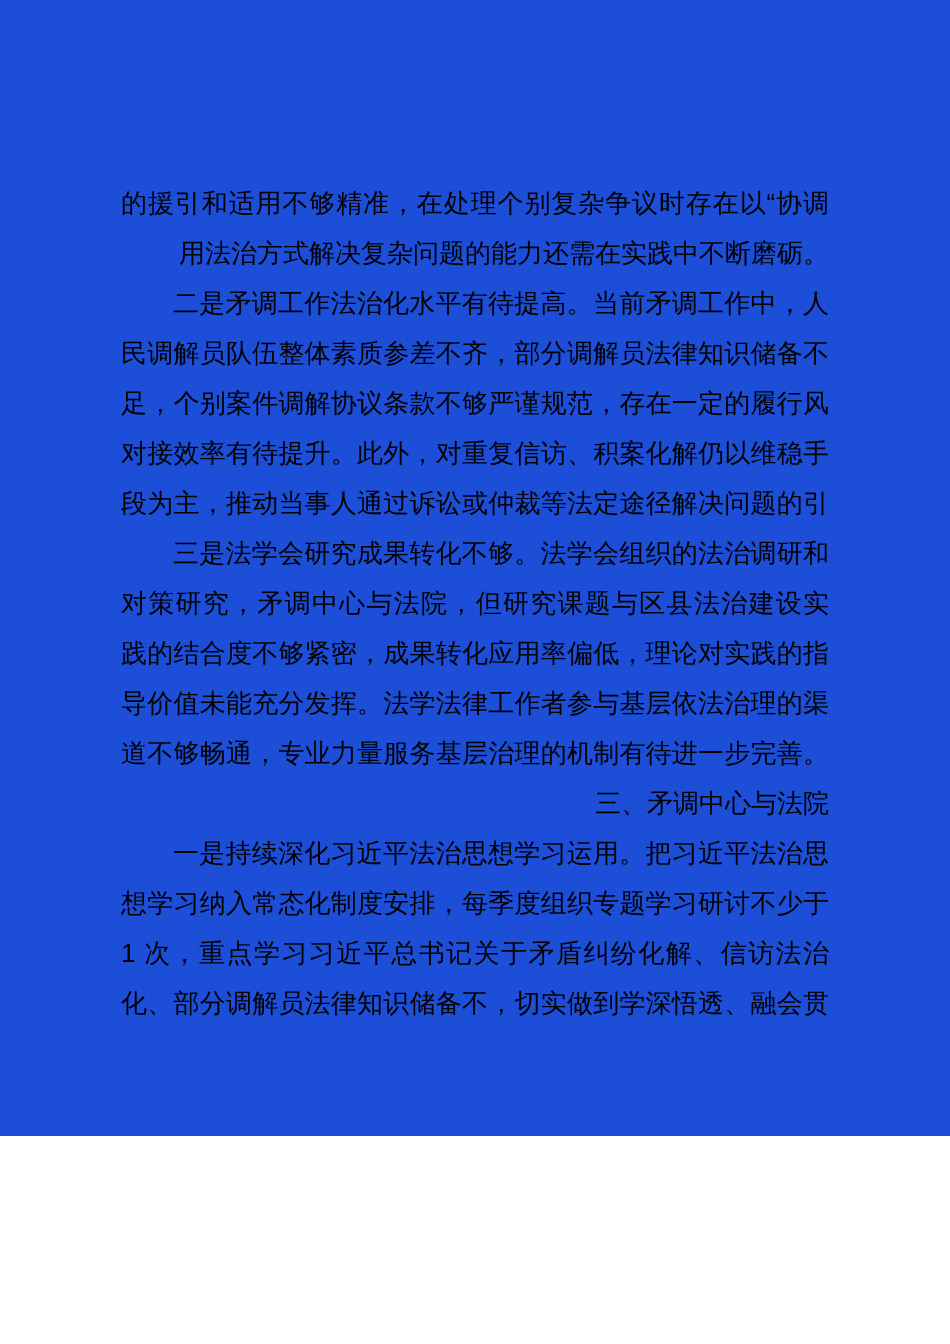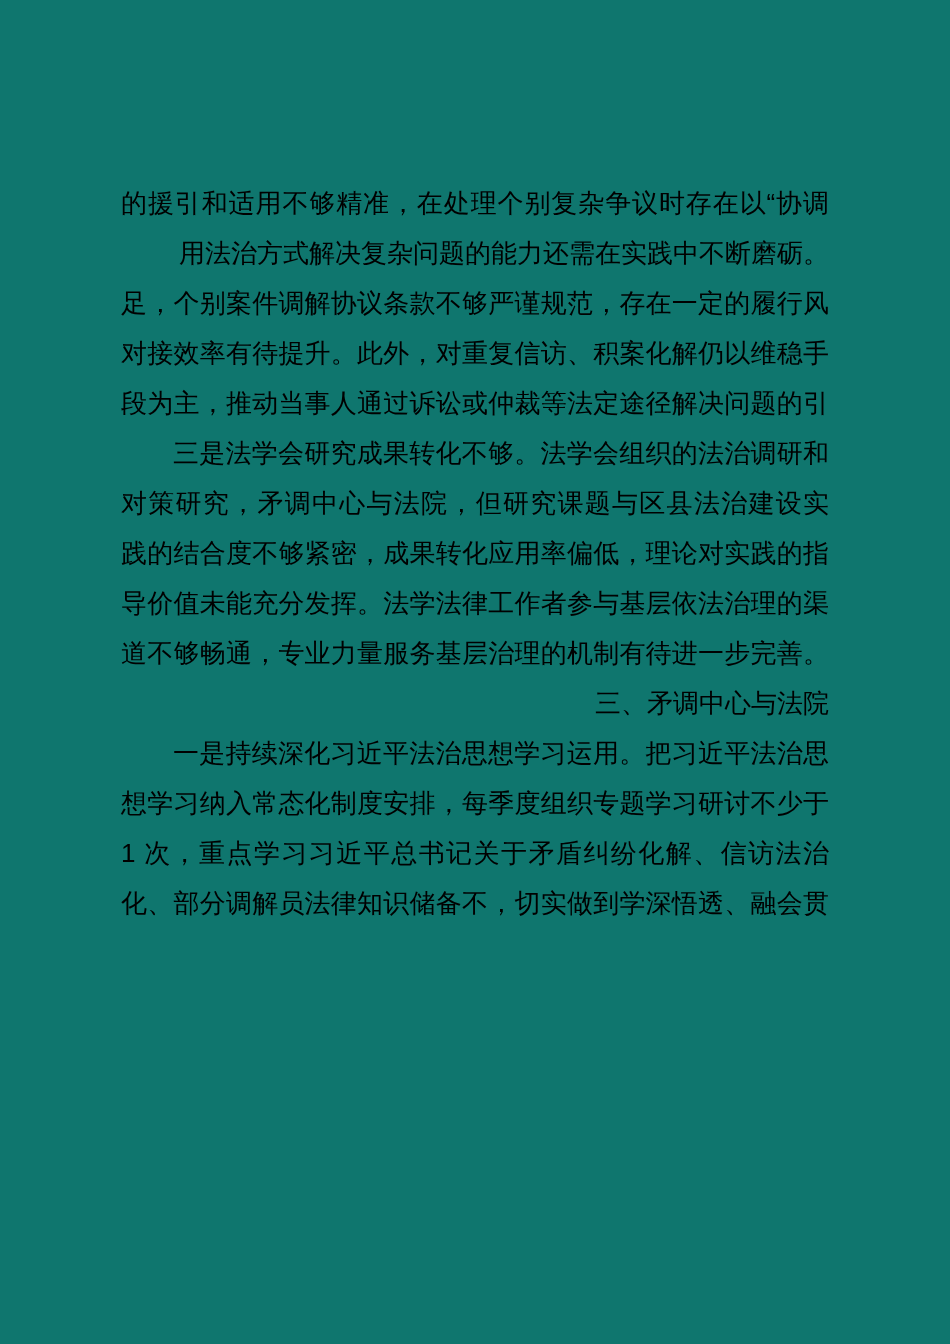--- a/index.html
+++ b/index.html
@@ -3,22 +3,22 @@
 <meta charset="utf-8">
 <style>
   html, body {
     margin: 0;
     padding: 0;
     background: #ffffff;
   }
   .page {
     position: relative;
     width: 950px;
-    height: 1344px;
-    background: #0f766e;
+    height: 1136px;
+    background: #1d4ed8;
     overflow: hidden;
     font-family: "Liberation Sans", "DejaVu Sans", sans-serif;
     color: #000000;
   }
   .content {
     position: absolute;
     top: 178px;
     left: 121px;
     width: 708px;
   }
@@ -41,20 +41,22 @@
     padding-left: 52px;
   }
 </style>
 </head>
 <body>
 
 <div class="page">
   <div class="content">
     <div class="line j">的援引和适用不够精准，在处理个别复杂争议时存在以“协调</div>
     <div class="line">用法治方式解决复杂问题的能力还需在实践中不断磨砺。</div>
+    <div class="line j ind">二是矛调工作法治化水平有待提高。当前矛调工作中，人</div>
+    <div class="line j">民调解员队伍整体素质参差不齐，部分调解员法律知识储备不</div>
     <div class="line j">足，个别案件调解协议条款不够严谨规范，存在一定的履行风</div>
     <div class="line j">对接效率有待提升。此外，对重复信访、积案化解仍以维稳手</div>
     <div class="line j">段为主，推动当事人通过诉讼或仲裁等法定途径解决问题的引</div>
     <div class="line j ind">三是法学会研究成果转化不够。法学会组织的法治调研和</div>
     <div class="line j">对策研究，矛调中心与法院，但研究课题与区县法治建设实</div>
     <div class="line j">践的结合度不够紧密，成果转化应用率偏低，理论对实践的指</div>
     <div class="line j">导价值未能充分发挥。法学法律工作者参与基层依法治理的渠</div>
     <div class="line j">道不够畅通，专业力量服务基层治理的机制有待进一步完善。</div>
     <div class="line ind">三、矛调中心与法院</div>
     <div class="line j ind">一是持续深化习近平法治思想学习运用。把习近平法治思</div>

